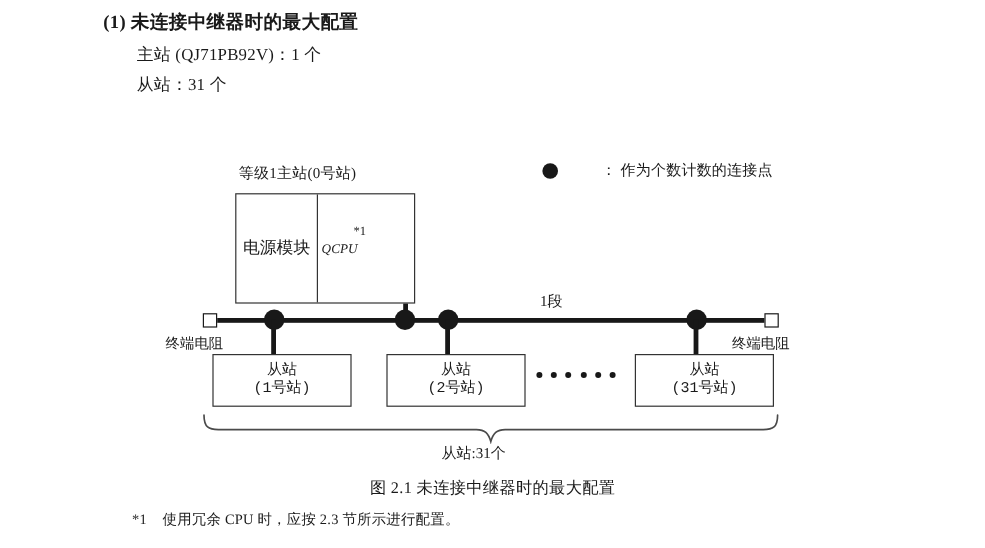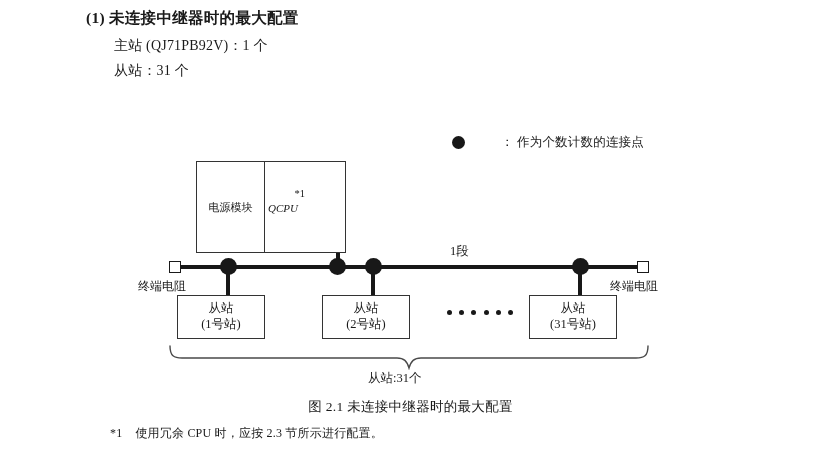--- a/index.html
+++ b/index.html
@@ -90,21 +90,21 @@
   }
   .mcell {
     border-right: 1.3px solid #333;
     box-sizing: border-box;
     position: relative;
     display: flex;
     align-items: center;
     justify-content: center;
   }
   .mcell:last-child { border-right: none; }
-  .mcell.power  { width: 68px; font-size: 11px; }
+  .mcell.power  { width: 68px; font-size: 14px; }
   .mcell.qcpu   { width: 42px; }
   .mcell.pb92v  { width: 40px; justify-content: flex-start; padding-left: 4px; }
 
   .qcpu-wrap {
     position: relative;
     width: 100%;
     height: 100%;
   }
   .qcpu-label {
     position: absolute;
@@ -173,33 +173,33 @@
   .drop {
     position: absolute;
     width: 4px;
     background: #181818;
   }
 
   
   .slave-box {
     position: absolute;
     top: 295px;
-    width: 88px;
+    width: 116px;
     height: 44px;
     border: 1.3px solid #333;
     box-sizing: border-box;
     background: #fff;
     display: flex;
     flex-direction: column;
     align-items: center;
     justify-content: center;
     font-size: 12.5px;
     line-height: 1.25;
   }
-  .slave-box .l2 { font-size: 12.5px; }
+  .slave-box .l2 { font-size: 12.5px; font-family: Liberation Mono, monospace; }
 
   .ellipsis {
     position: absolute;
     top: 310px;
     left: 447px;
     width: 66px;
     display: flex;
     justify-content: space-between;
   }
   .ellipsis span {
@@ -255,20 +255,21 @@
   </div>
 
   <div class="spec-line l1">主站 (QJ71PB92V)：1 个</div>
   <div class="spec-line l2">从站：31 个</div>
 
   <div class="legend">
     <span class="legend-dot"></span>
     <span class="legend-text">： 作为个数计数的连接点</span>
   </div>
 
+  <div class="master-caption">等级1主站(0号站)</div>
 
   <div class="master-box">
     <div class="mcell power">
       <span>电源模块</span>
     </div>
     <div class="mcell qcpu">
       <div class="qcpu-wrap">
         <span class="qcpu-label">QCPU</span>
         <span class="qcpu-note">*1</span>
       </div>

